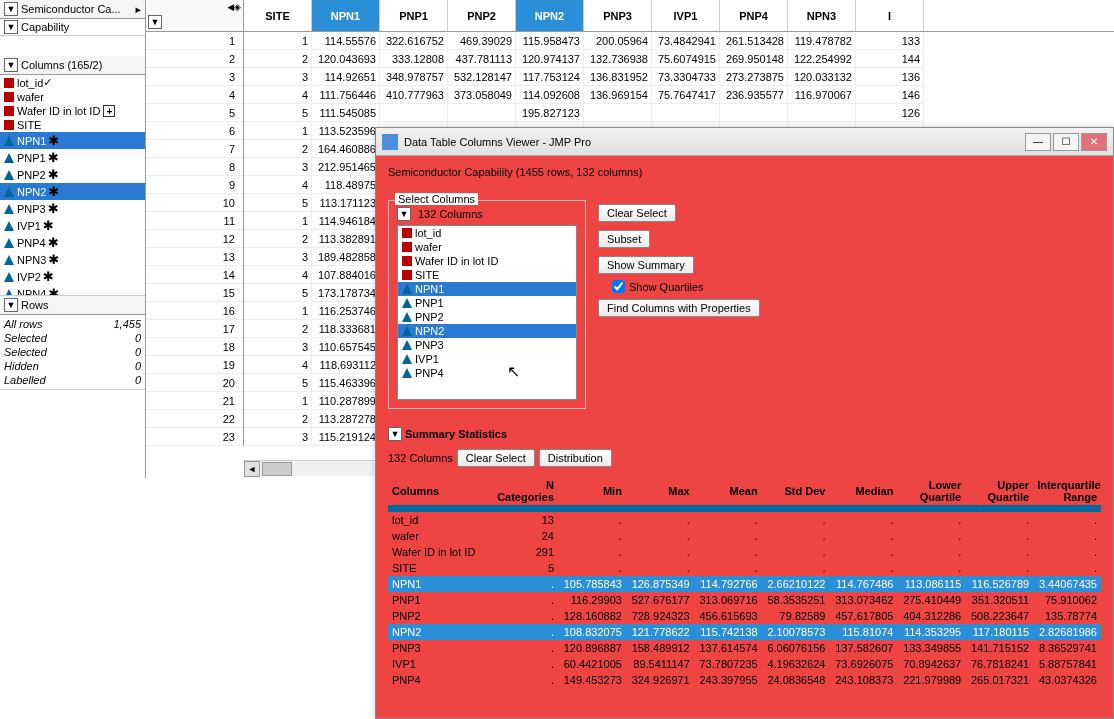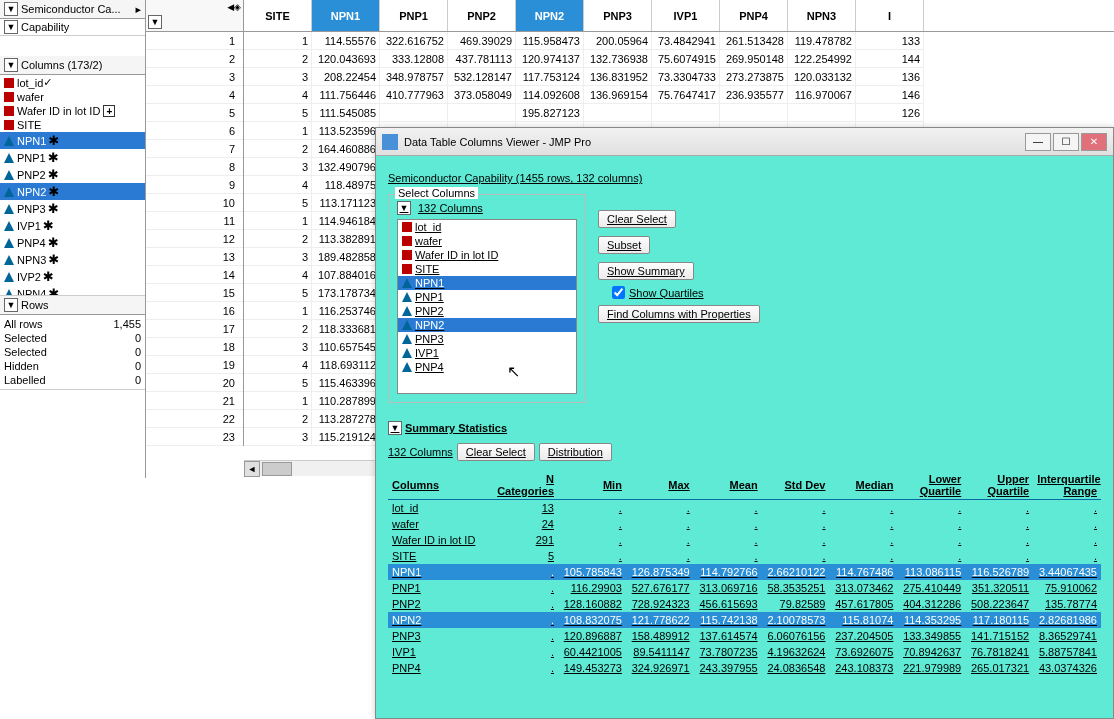--- a/index.html
+++ b/index.html
@@ -12,64 +12,64 @@
 .disclosure { width: 14px; height: 14px; border: 1px solid #666; display: inline-flex; align-items: center; justify-content: center; font-size: 9px; background: #fff; margin-right: 3px; cursor: pointer; }
 .col-icon { width: 10px; height: 10px; display: inline-block; margin-right: 3px; }
 .col-icon.nominal { background: #b00; }
 .col-icon.continuous { width: 0; height: 0; border-left: 5px solid transparent; border-right: 5px solid transparent; border-bottom: 10px solid #069; }
 .col-list { max-height: 220px; overflow-y: auto; }
 .col-item { display: flex; align-items: center; padding: 1px 4px; cursor: pointer; }
 .col-item.selected { background: #2a7ad4; color: #fff; }
 .star { color: #000; font-size: 13px; margin-left: 2px; }
 .col-item.selected .star { color: #000; }
 .plus-box { width:12px; height:12px; border:1px solid #333; display:inline-flex; align-items:center; justify-content:center; font-size:10px; font-weight:bold; margin-left:3px; color:#000; }
-.rows-panel { padding: 2px 4px; }
+.rows-panel { padding: 2px 4px; font-style: italic; }
 .rows-row { display: flex; justify-content: space-between; padding: 1px 0; }
 
 
 .grid-area { position: absolute; left: 146px; top: 0; right: 0; height: 478px; overflow: hidden; }
 .grid-corner { position: absolute; left: 0; top: 0; width: 98px; height: 32px; border-right: 1px solid #999; border-bottom: 1px solid #999; background: #f8f8f8; display:flex; align-items:flex-end; justify-content:flex-start; padding:2px;}
 .grid-corner .disclosure { margin: 0; }
 .row-headers { position: absolute; left: 0; top: 32px; width: 98px; border-right: 1px solid #999; }
 .row-header { height: 18px; text-align: right; padding-right: 8px; border-bottom: 1px solid #eee; line-height: 18px; }
 .col-headers { position: absolute; left: 98px; top: 0; right: 0; height: 32px; display: flex; border-bottom:1px solid #999; }
 .col-header { width: 68px; border-right: 1px solid #ccc; text-align: center; font-weight: bold; line-height:32px; background:#fff; }
 .col-header.selected { background: #2a8fd6; color: #fff; }
 .cells { position: absolute; left: 98px; top: 32px; right: 0; bottom: 20px; overflow: hidden; }
 .cell-row { display: flex; height: 18px; }
 .cell { width: 68px; border-right: 1px solid #eee; border-bottom: 1px solid #eee; text-align: right; padding-right: 3px; line-height: 18px; overflow: hidden; white-space: nowrap; }
 .grid-hscroll { position: absolute; left: 98px; bottom: 2px; right: 0; height: 16px; background: #f0f0f0; border-top: 1px solid #ccc; }
 .scroll-arrow { position:absolute; top:0; width:16px; height:16px; background:#e0e0e0; border:1px solid #999; text-align:center; line-height:14px; font-size:9px; cursor:pointer; }
 
 
-.dialog { position: absolute; left: 375px; top: 127px; width: 739px; height: 592px; background: #5eead4; border: 1px solid #888; box-shadow: 2px 2px 8px rgba(0,0,0,0.3); }
+.dialog { position: absolute; left: 375px; top: 127px; width: 739px; height: 592px; background: #ef4444; border: 1px solid #888; box-shadow: 2px 2px 8px rgba(0,0,0,0.3); }
 .titlebar { height: 28px; background: linear-gradient(#f2f2f2, #e0e0e0); border-bottom: 1px solid #aaa; display: flex; align-items: center; padding: 0 6px; }
 .titlebar-icon { width:16px; height:16px; background:#4a90d9; margin-right:6px; }
 .titlebar-btns { margin-left:auto; display:flex; gap:2px; }
 .tb-btn { width:26px; height:18px; border:1px solid #999; background:#f5f5f5; display:flex; align-items:center; justify-content:center; font-size:10px; cursor:pointer; }
 .tb-btn.close { background:#e0707a; color:#fff; }
-.dialog-body { padding: 16px 12px; height: calc(100% - 28px); overflow: hidden; text-decoration: underline; }
+.dialog-body { padding: 10px 12px; height: calc(100% - 28px); overflow: hidden; }
 .info-line { margin-bottom: 10px; }
 
 .select-cols-box { display:flex; gap:12px; align-items:flex-start; }
-.fieldset { border:1px solid #bbb; padding:6px 8px 8px 8px; position:relative; margin-top:0; }
+.fieldset { border:1px solid #bbb; padding:6px 8px 8px 8px; position:relative; margin-top:12px; }
 .fieldset-legend { position:absolute; top:-8px; left:6px; background:#fff; padding:0 3px; }
 .cols-listbox { width:180px; height:175px; border:1px solid #888; overflow-y:scroll; background:#fff; margin-top:4px; }
 .listbox-item { display:flex; align-items:center; padding:1px 4px; cursor:pointer; }
 .listbox-item.selected { background:#2a7ad4; color:#fff; }
 .btn { padding:2px 8px; border:1px solid #888; background:linear-gradient(#fdfdfd,#ebebeb); cursor:pointer; border-radius:2px; display:inline-block; margin:2px 0; }
 .btn-stack { display:flex; flex-direction:column; align-items:flex-start; gap:4px; }
 .chk { display:flex; align-items:center; gap:4px; margin-left:14px; }
 
 .summary-section { margin-top:18px; }
 .summary-header { display:flex; align-items:center; font-weight:bold; font-size:13px; margin-bottom:6px; }
 .summary-controls { display:flex; align-items:center; gap:4px; margin-bottom:8px; }
 
 .stats-table { width:100%; border-collapse:collapse; table-layout:fixed; }
-.stats-table th { text-align:right; padding:2px 4px; font-weight:bold; border-bottom:1px solid #0369a1; }
+.stats-table th { text-align:right; padding:2px 4px; font-weight:bold; border-bottom:7px solid #0369a1; }
 .stats-table th:first-child { text-align:left; }
 .stats-table td { text-align:right; padding:2px 4px; white-space:nowrap; overflow:hidden; }
 .stats-table td:first-child { text-align:left; }
 .stats-table tr.selected td { background:#2a8fd6; color:#fff; }
 
 .cursor-img { position:absolute; left:507px; top:362px; font-size:16px; pointer-events:none; z-index:100;}
 </style>
 </head>
 <body>
 
@@ -82,21 +82,21 @@
     </div>
     <div class="col-item">
       <span class="disclosure">▼</span>
       <span>Capability</span>
     </div>
   </div>
 
   <div class="panel-section" style="margin-top:20px">
     <div class="panel-header">
       <span class="disclosure">▼</span>
-      <span>Columns (173/2)</span>
+      <span>Columns (165/2)</span>
     </div>
     <div class="col-list" id="left-col-list">
         <div class="col-item">
           <span class="col-icon nominal"></span>
           <span>lot_id</span>
           <span> ✓</span>
         </div>
         <div class="col-item">
           <span class="col-icon nominal"></span>
           <span>wafer</span>
@@ -255,21 +255,21 @@
         <div class="cell">437.781113</div>
         <div class="cell">120.974137</div>
         <div class="cell">132.736938</div>
         <div class="cell">75.6074915</div>
         <div class="cell">269.950148</div>
         <div class="cell">122.254992</div>
         <div class="cell">144</div>
       </div>
       <div class="cell-row">
         <div class="cell">3</div>
-        <div class="cell">208.22454</div>
+        <div class="cell">114.92651</div>
         <div class="cell">348.978757</div>
         <div class="cell">532.128147</div>
         <div class="cell">117.753124</div>
         <div class="cell">136.831952</div>
         <div class="cell">73.3304733</div>
         <div class="cell">273.273875</div>
         <div class="cell">120.033132</div>
         <div class="cell">136</div>
       </div>
       <div class="cell-row">
@@ -315,21 +315,21 @@
         <div class="cell"></div>
         <div class="cell"></div>
         <div class="cell"></div>
         <div class="cell"></div>
         <div class="cell"></div>
         <div class="cell"></div>
         <div class="cell"></div>
       </div>
       <div class="cell-row">
         <div class="cell">3</div>
-        <div class="cell">132.490796</div>
+        <div class="cell">212.951465</div>
         <div class="cell"></div>
         <div class="cell"></div>
         <div class="cell"></div>
         <div class="cell"></div>
         <div class="cell"></div>
         <div class="cell"></div>
         <div class="cell"></div>
         <div class="cell"></div>
       </div>
       <div class="cell-row">
@@ -733,21 +733,21 @@
               <td>117.180115</td>
               <td>2.82681986</td>
             </tr>
             <tr>
               <td>PNP3</td>
               <td>.</td>
               <td>120.896887</td>
               <td>158.489912</td>
               <td>137.614574</td>
               <td>6.06076156</td>
-              <td>237.204505</td>
+              <td>137.582607</td>
               <td>133.349855</td>
               <td>141.715152</td>
               <td>8.36529741</td>
             </tr>
             <tr>
               <td>IVP1</td>
               <td>.</td>
               <td>60.4421005</td>
               <td>89.5411147</td>
               <td>73.7807235</td>

